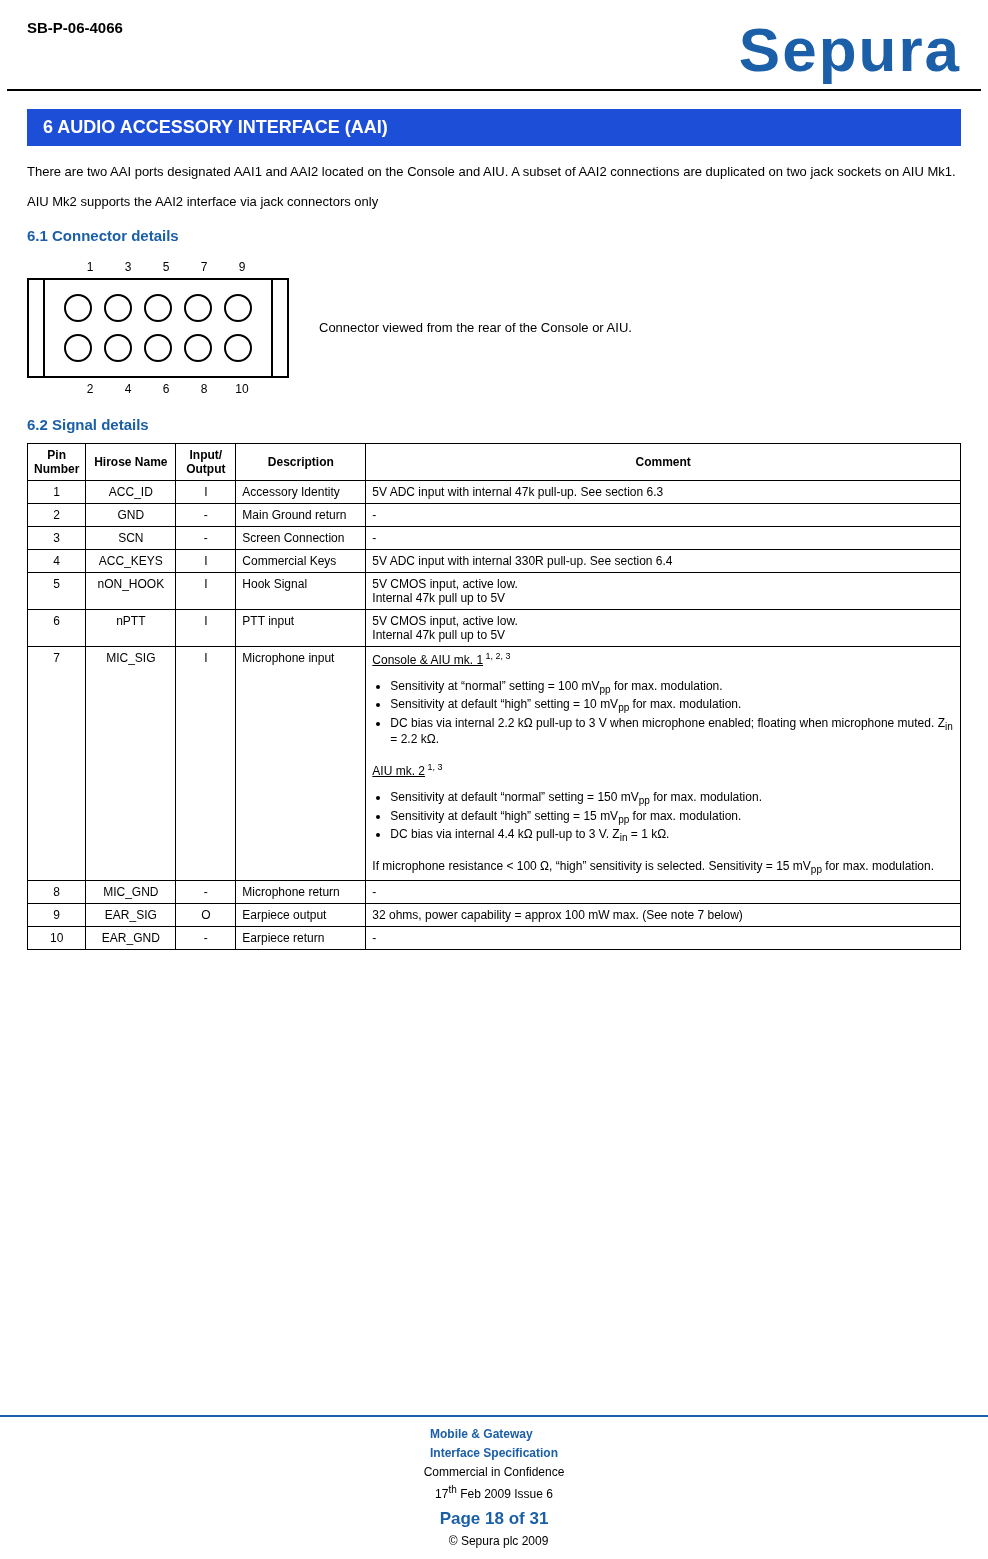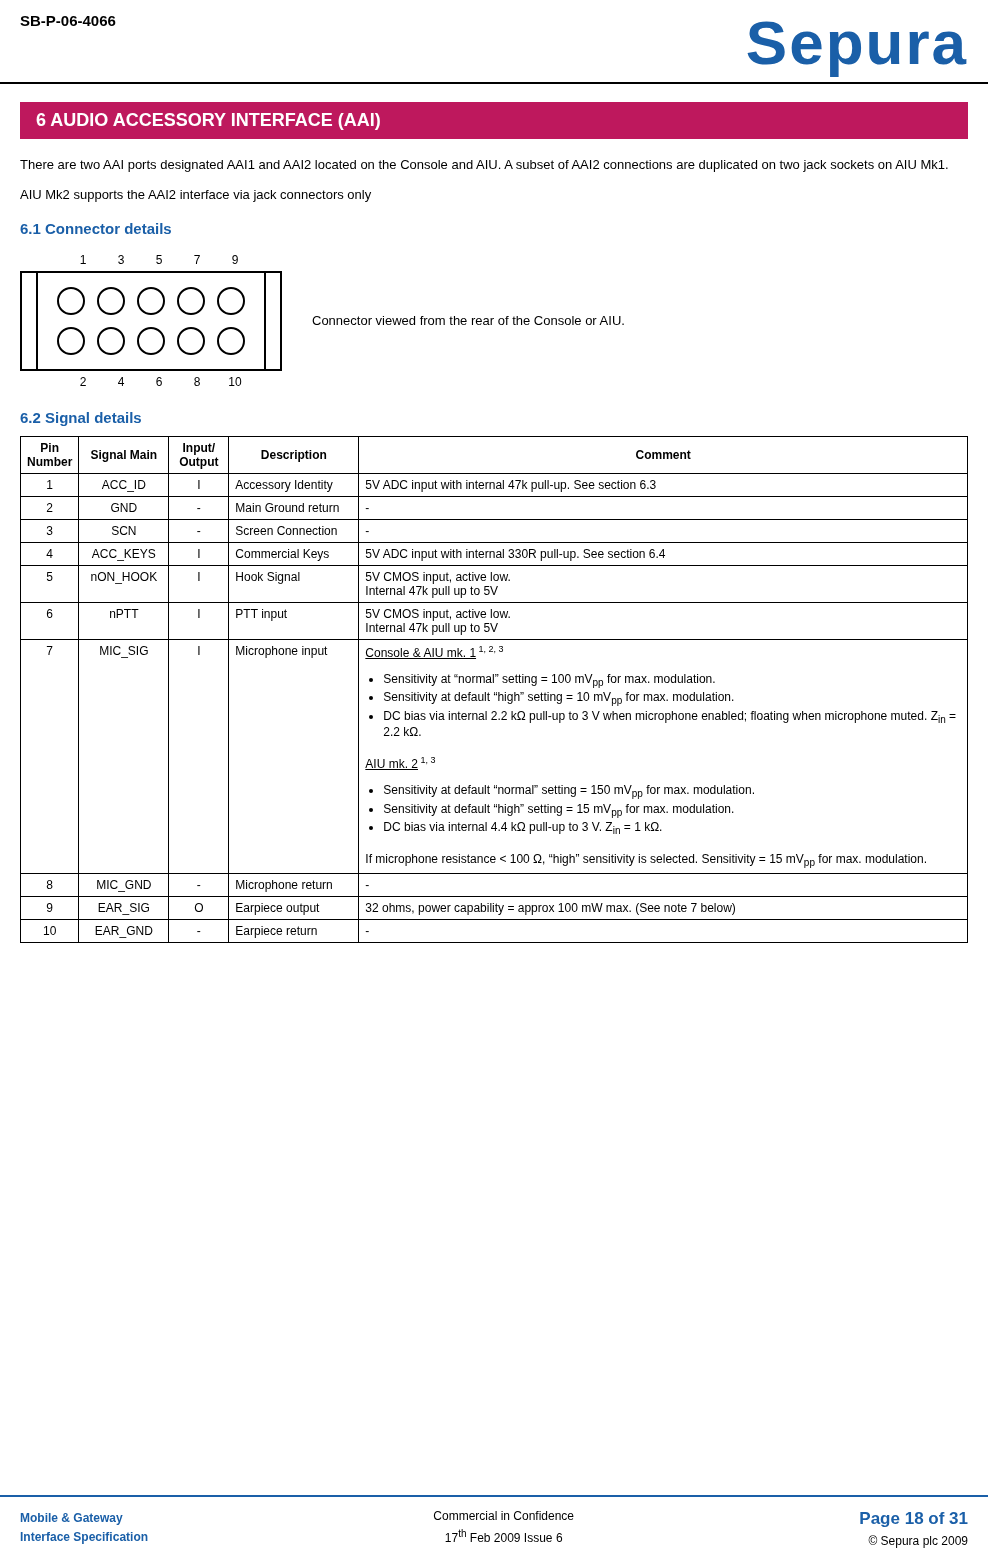--- a/index.html
+++ b/index.html
@@ -8,21 +8,21 @@
       font-size: 13px;
       background: #fff;
       color: #000;
       width: 988px;
       min-height: 1559px;
       position: relative;
     }
     .page-wrapper {
       width: 988px;
       min-height: 1559px;
-      padding: 0;
+      padding: 7px;
       position: relative;
     }
     
     .header {
       display: flex;
       justify-content: space-between;
       align-items: flex-start;
       padding: 12px 20px 8px 20px;
       border-bottom: 2px solid #000;
       margin-bottom: 18px;
@@ -35,21 +35,21 @@
     .header-brand {
       font-size: 62px;
       font-weight: bold;
       color: #1a5fa8;
       line-height: 1;
       font-family: Arial, sans-serif;
       letter-spacing: 2px;
     }
     
     .section-title-bar {
-      background: #be185d;
+      background: #1d4ed8;
       color: #fff;
       font-size: 18px;
       font-weight: bold;
       padding: 8px 16px;
       margin: 0 20px 16px 20px;
     }
     
     .content {
       padding: 0 20px;
     }
@@ -119,20 +119,21 @@
     .footer {
       position: absolute;
       bottom: 0;
       left: 0;
       right: 0;
       border-top: 2px solid #1a5fa8;
       padding: 8px 20px;
       display: flex;
       justify-content: space-between;
       align-items: center;
+      flex-direction: column;
     }
     .footer-left {
       color: #1a5fa8;
       font-size: 12px;
       font-weight: bold;
       line-height: 1.6;
     }
     .footer-center {
       font-size: 12px;
       text-align: center;
@@ -221,21 +222,21 @@
 
       <div class="connector-caption">Connector viewed from the rear of the Console or AIU.</div>
     </div>
 
     <div class="subsection-title">6.2 Signal details</div>
 
     <table class="signal-table">
       <thead>
         <tr>
           <th style="width:50px;">Pin<br>Number</th>
-          <th style="width:90px;">Signal Main</th>
+          <th style="width:90px;">Hirose Name</th>
           <th style="width:60px;">Input/<br>Output</th>
           <th style="width:130px;">Description</th>
           <th>Comment</th>
         </tr>
       </thead>
       <tbody>
 
         <tr>
           <td class="center">1</td>
           <td class="center">ACC_ID</td>

